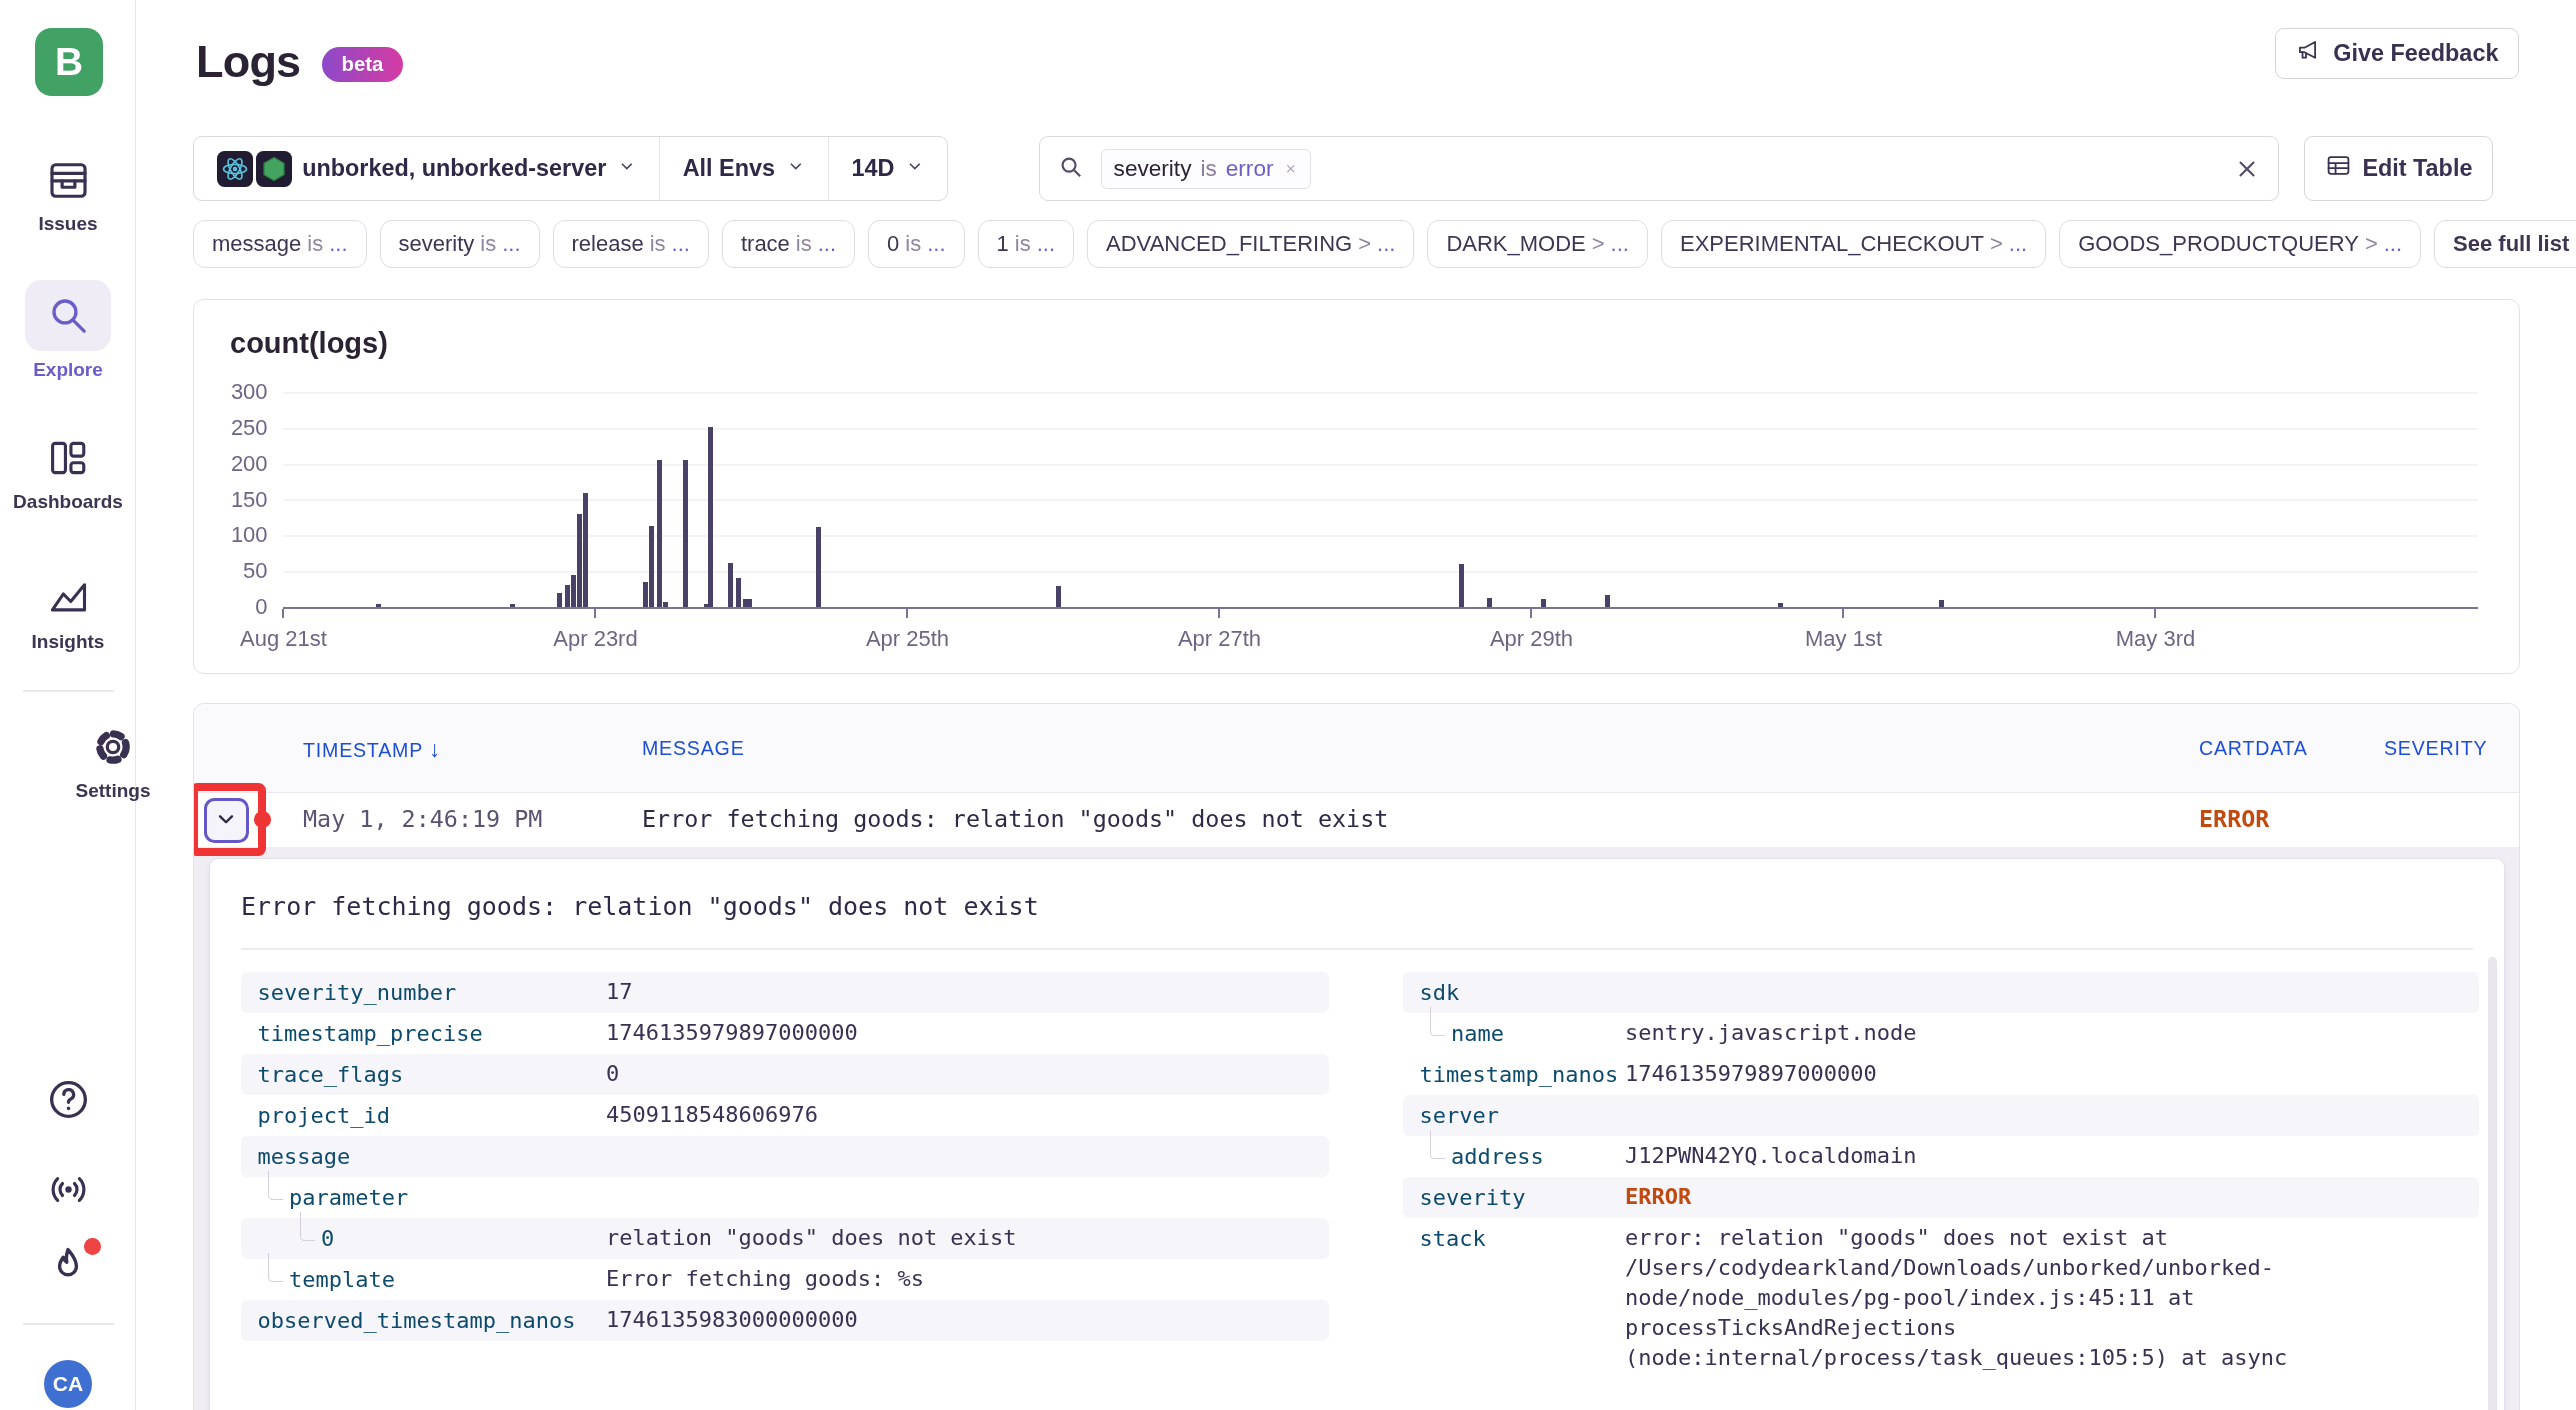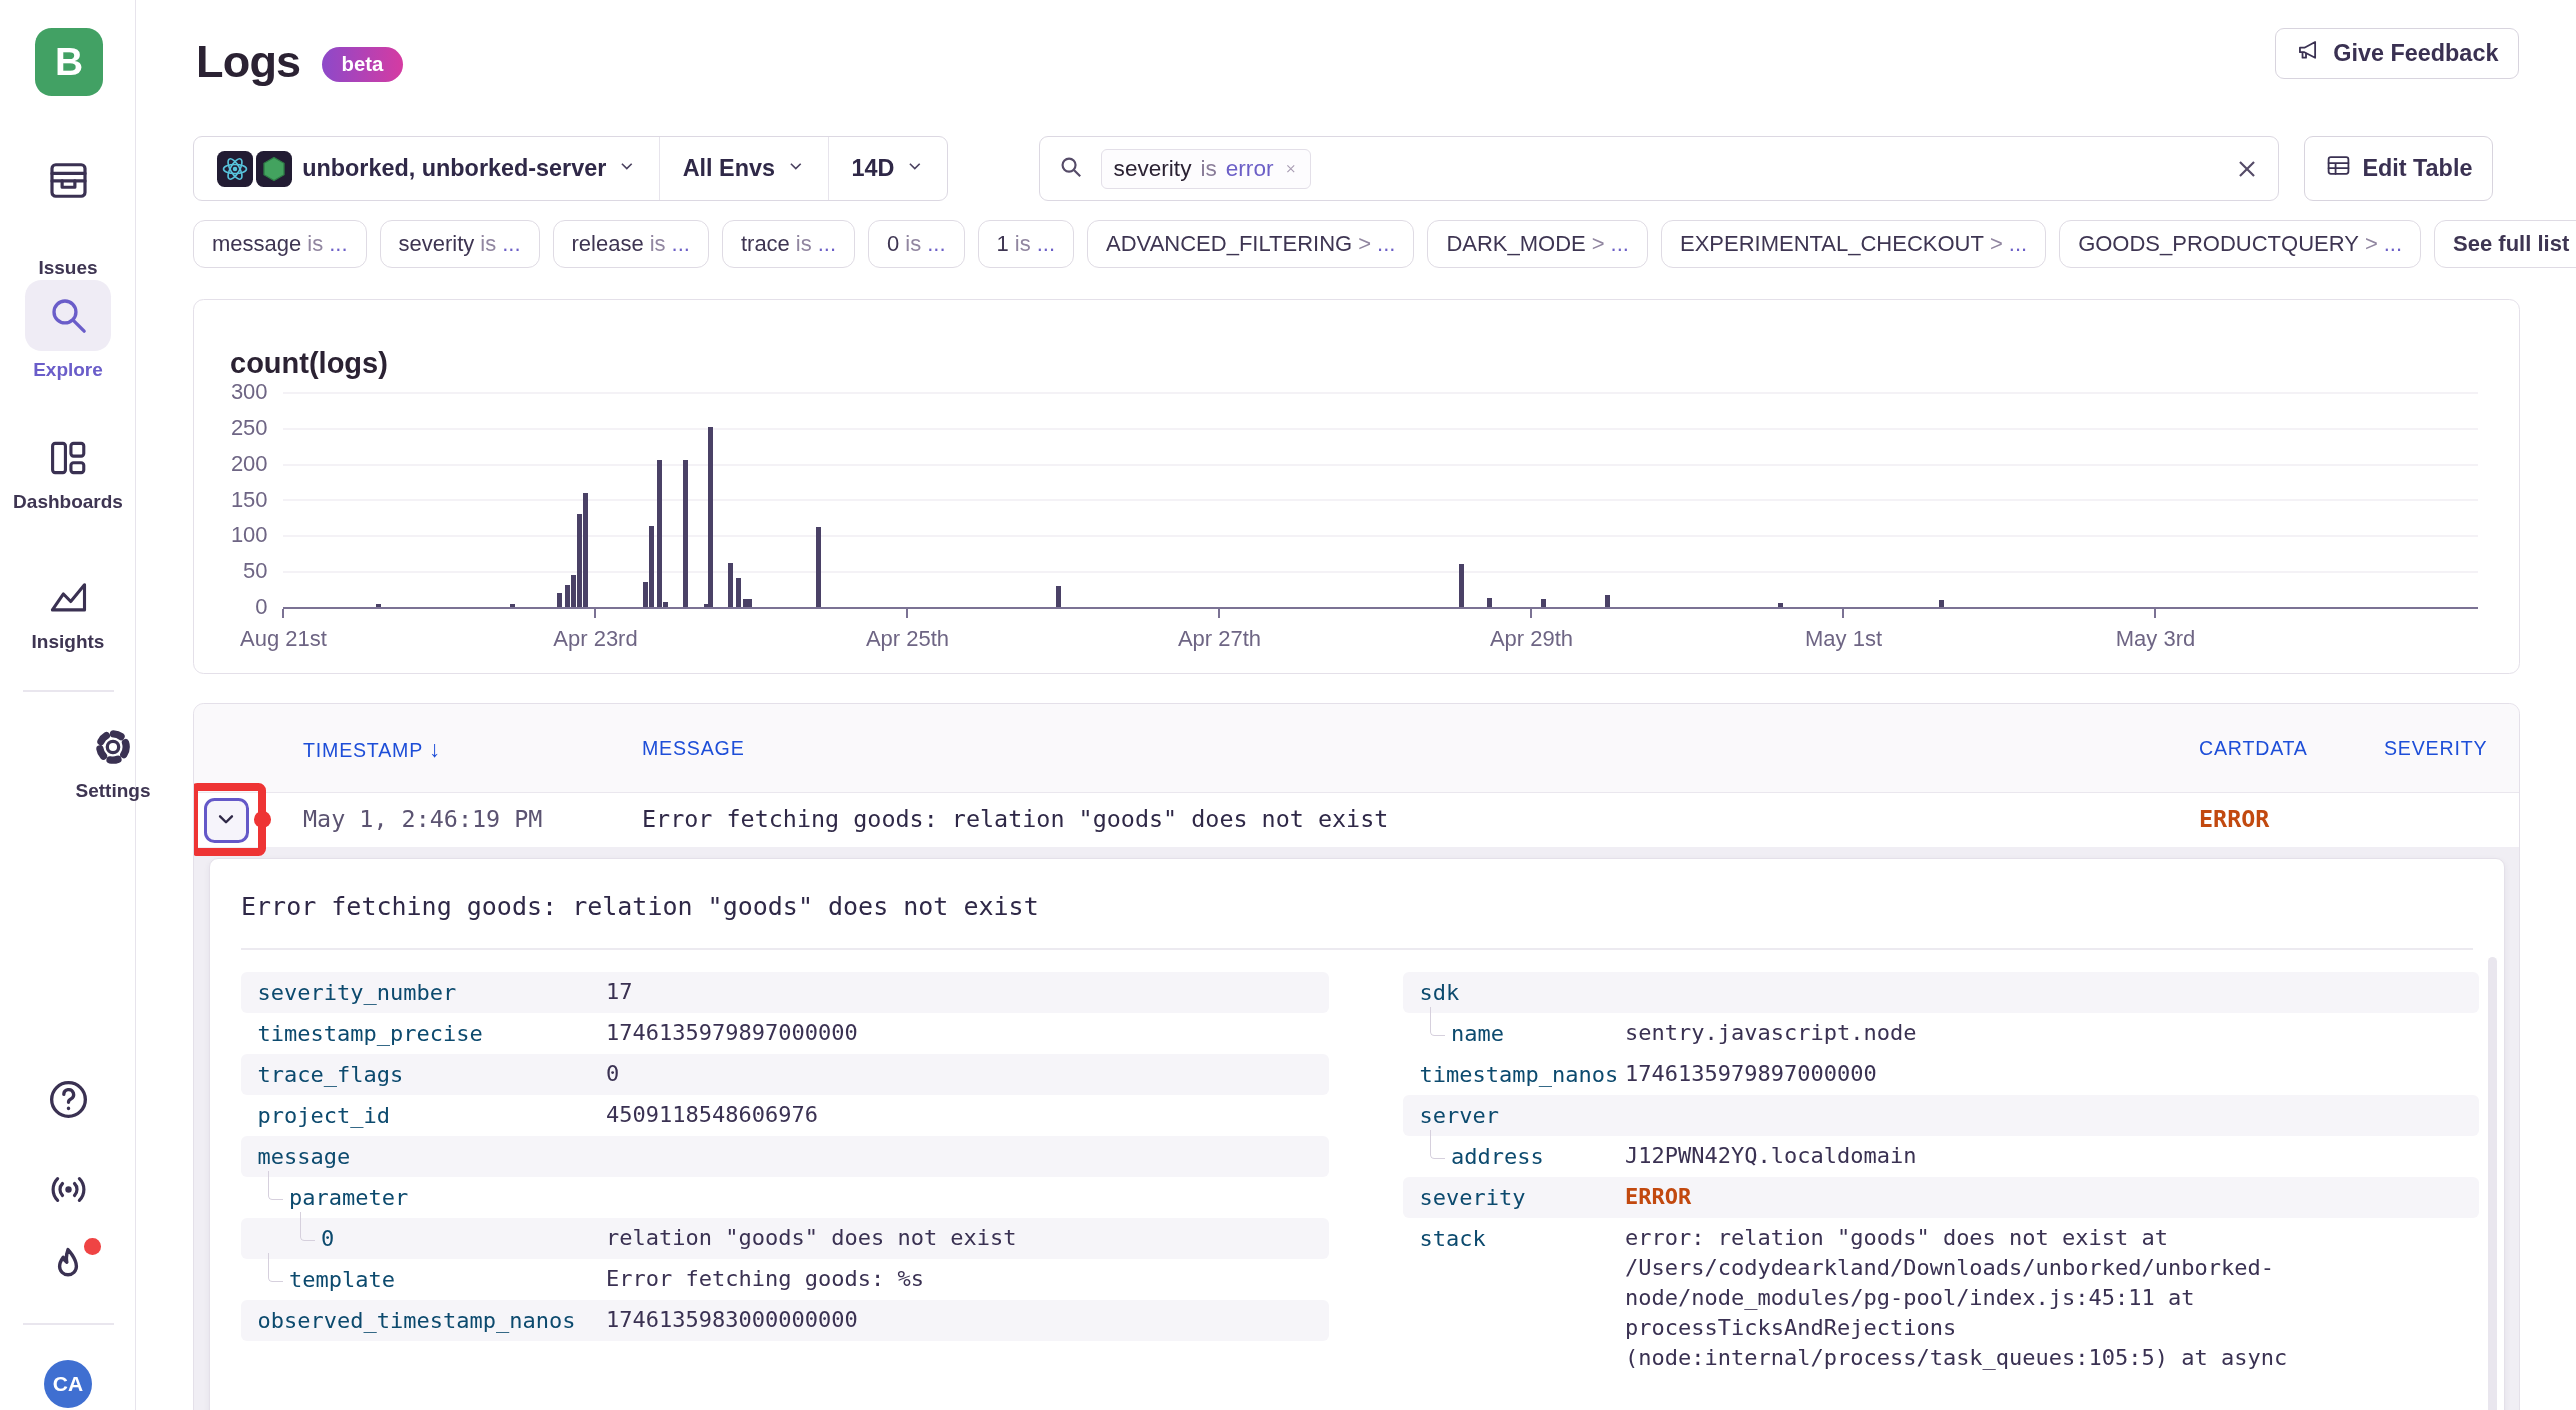--- a/index.html
+++ b/index.html
@@ -51,21 +51,21 @@
   .search-clear { margin-left:auto; display:flex; cursor:pointer; }
   .search-clear svg { stroke:#554b68; stroke-width:2; }
   
   .chips-row { position:absolute; left:57px; top:220px; right:-4.5px; height:50px; display:flex; gap:13px; overflow:hidden; white-space:nowrap; }
   .chip { flex:0 0 auto; display:inline-flex; align-items:center; border:1.5px solid #dfdbe4; border-radius:12px; background:#fff; padding:0 18px; height:48px; font-size:22px; color:#3e3552; cursor:pointer; }
   .chip .c-op { color:#9186a0; margin:0 6px; }
   .chip .c-rest { color:#6c5fc7; }
   .chip.bold { font-weight:700; }
   
   .chart-card { position:absolute; left:57px; top:299px; right:56px; height:375px; border:1.5px solid #e4e0e9; border-radius:10.6px; background:#fff; }
-  .chart-title { position:absolute; left:36px; top:27px; font-size:29px; font-weight:700; color:#2b2233;margin-top:20px; }
+  .chart-title { position:absolute; left:36px; top:27px; font-size:29px; font-weight:700; color:#2b2233; }
   .ylab { position:absolute; width:60px; text-align:right; font-size:22px; color:#6e6584; }
   .chart-plot { position:absolute; left:89px; top:92px; width:2195px; height:215px; }
   .chart-plot::after { content:""; position:absolute; left:0; right:0; bottom:-2.3px; height:2.3px; background:#7b7294; }
   .gridline { position:absolute; left:0; right:0; height:1.5px; background:#f4f2f6; }
   .bar { position:absolute; bottom:0; width:4.5px; background:#4a4166; }
   .xtick { position:absolute; width:1.5px; height:9px; top:217px; background:#7b7294; }
   .xlab { position:absolute; top:234px; width:181px; text-align:center; font-size:22px; color:#6e6584; }
   
   .table-card { position:absolute; left:57px; top:703px; right:56px; height:746px; border:1.5px solid #e4e0e9; border-radius:10.6px 10.6px 0 0; background:#f0eef4; overflow:hidden; }
   .t-head { position:absolute; left:0; right:0; top:0; height:89px; background:#faf9fb; border-bottom:1.5px solid #eae7ee; }
@@ -95,21 +95,21 @@
   .detail-scrollbar { position:absolute; right:7.5px; top:98px; bottom:12px; width:9px; border-radius:4.5px; background:#e9e6ee; }
 </style>
 </head>
 <body>
 
 <div class="page">
 
   <div class="sidebar">
     <div class="app-logo">B</div>
 
-    <div class="side-item" style="top:155px;gap:44px;">
+    <div class="side-item" style="top:155px;">
       <span class="ic">
         <svg width="45" height="45" viewBox="0 0 24 24">
             <rect x="3.2" y="3.6" width="17.6" height="16.8" rx="2"></rect>
             <path d="M3.2 8.2h17.6M3.2 12.2h17.6"></path>
             <path d="M8.6 12.2v3.4h6.8v-3.4"></path>
           </svg>
       </span>
       <span class="lbl">Issues</span>
     </div>
 

